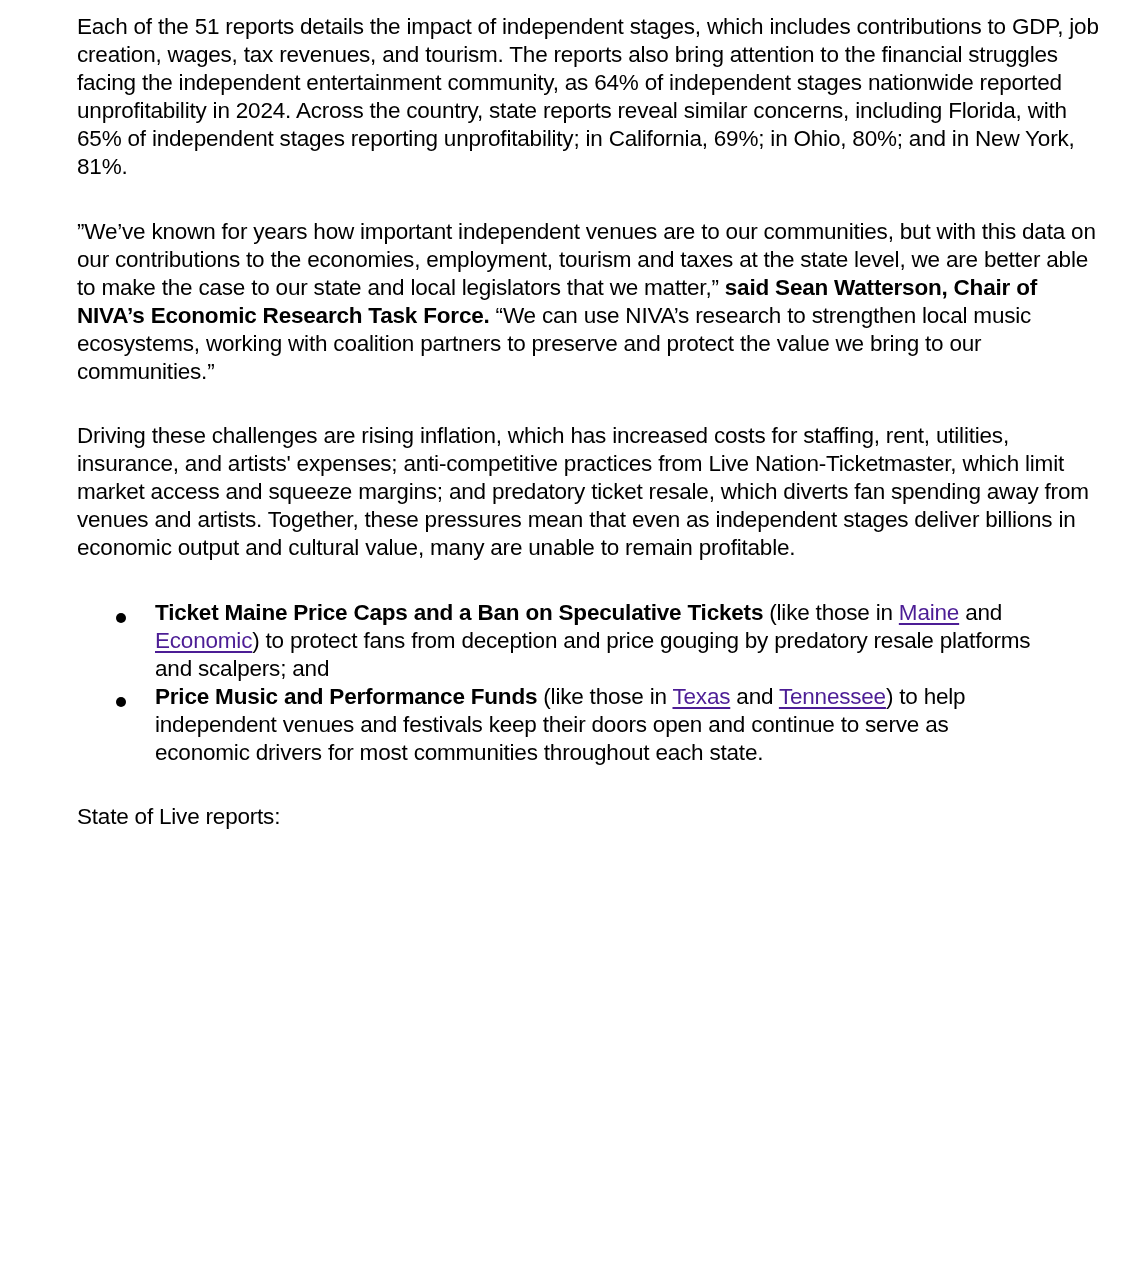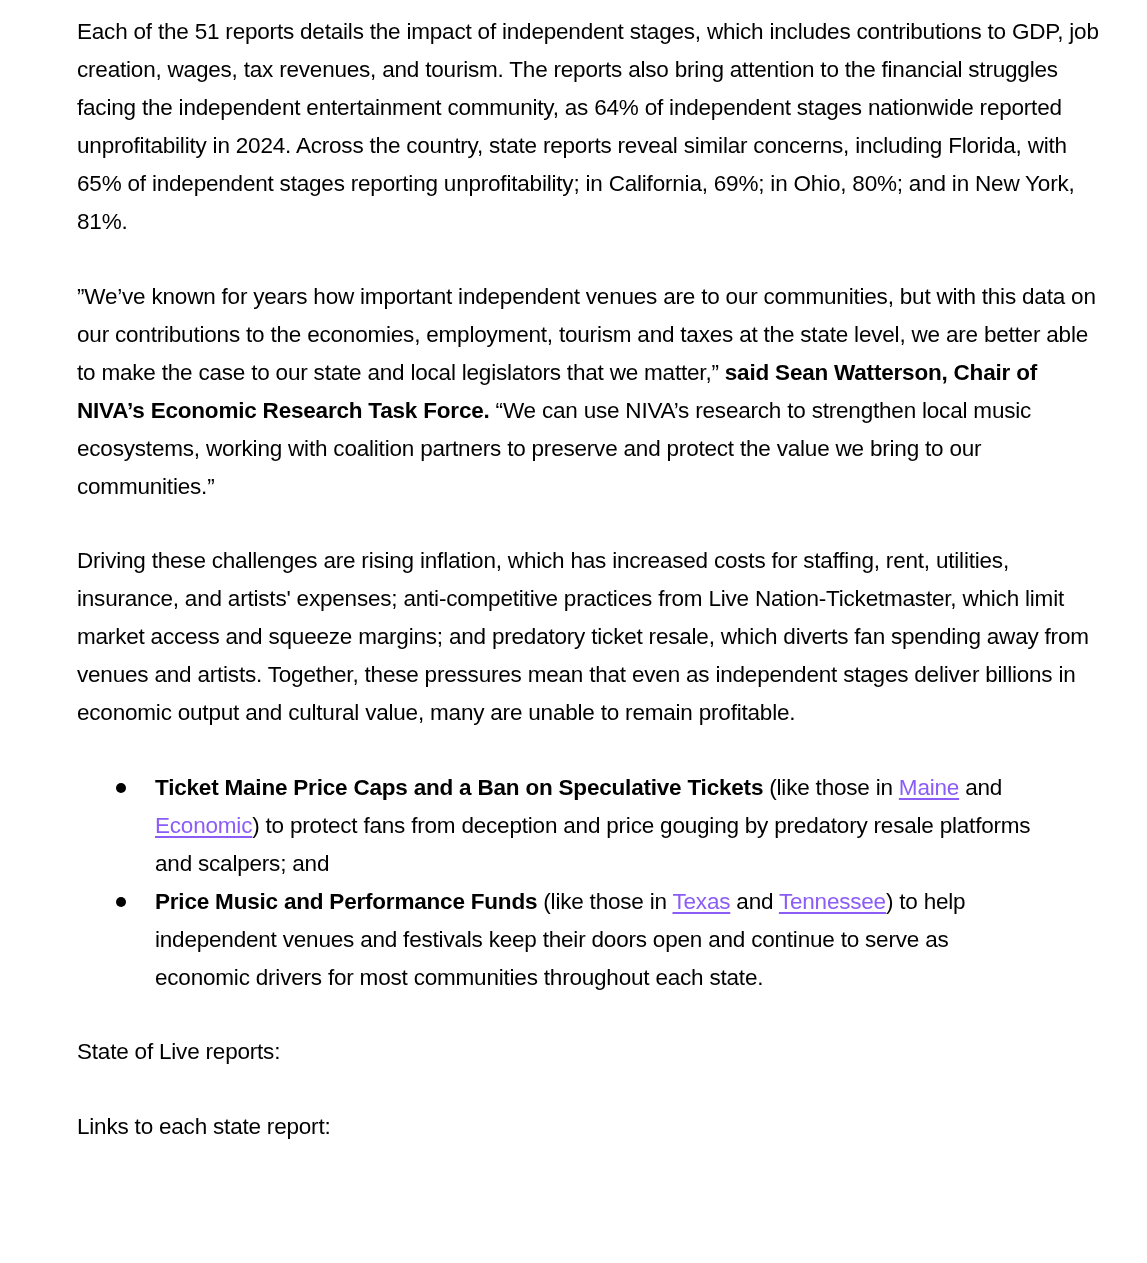--- a/index.html
+++ b/index.html
@@ -14,29 +14,29 @@
       position: relative;
       font-family: "Liberation Sans", sans-serif;
       color: #000000;
     }
     .doc {
       position: absolute;
       left: 77px;
       top: 13px;
       width: 1030px;
       font-size: 22.5px;
-      line-height: 38px;
+      line-height: 28px;
       letter-spacing: -0.2px;
     }
     .para {
       margin: 0 0 36.5px 0;
     }
     .bold { font-weight: bold; }
     a.link {
-      color: #8b5cf6;
+      color: #4c1d95;
       text-decoration: underline;
       text-underline-offset: 3px;
     }
     ul.bullets {
       list-style: none;
       margin: 0 0 36.5px 0;
       padding: 0;
     }
     ul.bullets li {
       position: relative;
@@ -84,16 +84,15 @@
     <li>
       <span class="bullet-dot"></span>
       <span class="bold">Price Music and Performance Funds</span><span> (like those in </span><a class="link" href="#">Texas</a><span> and </span><a class="link" href="#">Tennessee</a><span>) to help independent venues and festivals keep their doors open and continue to serve as economic drivers for most communities throughout each state.</span>
     </li>
   </ul>
 
   <p class="para">
     <span>State of Live reports:</span><br>
   </p>
 
-  <p class="para" style="margin-bottom:0">Links to each state report:</p>
 </div>
 
 <div class="cut-line">• State of Alabama</div>
 
 </body></html>

